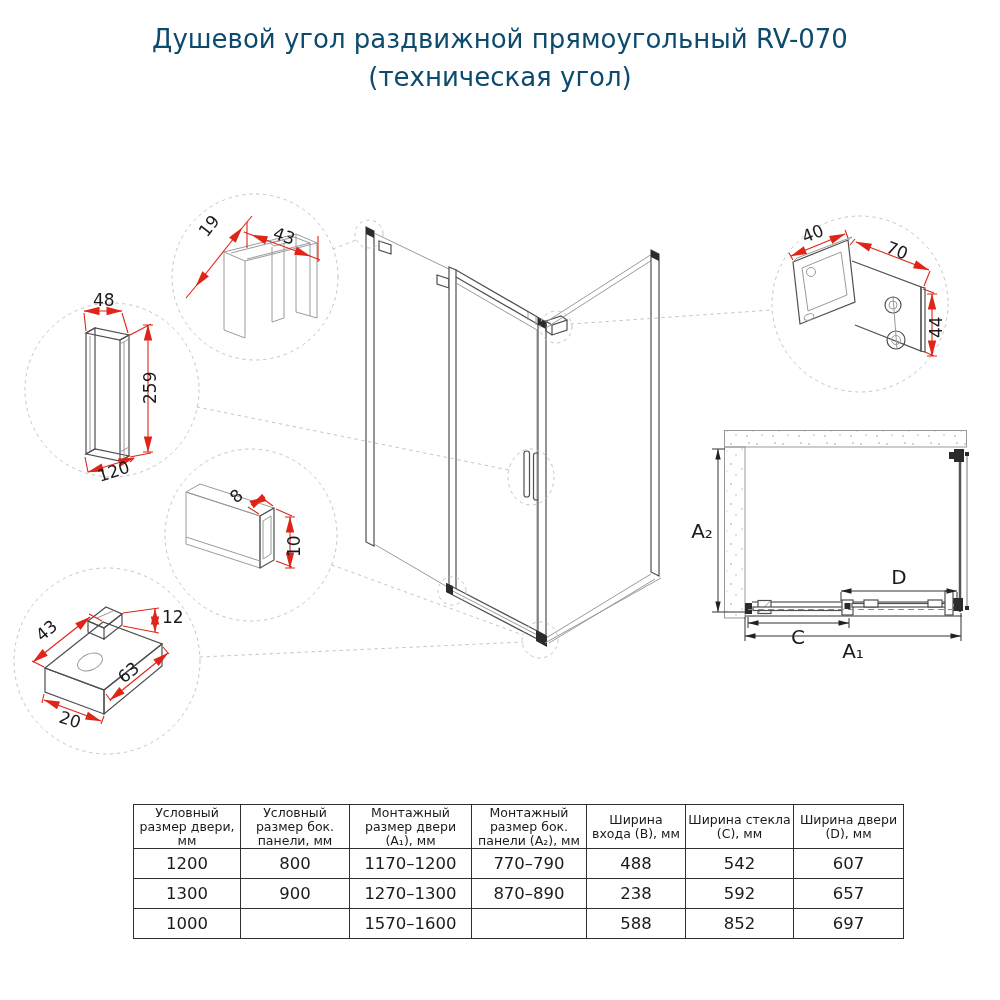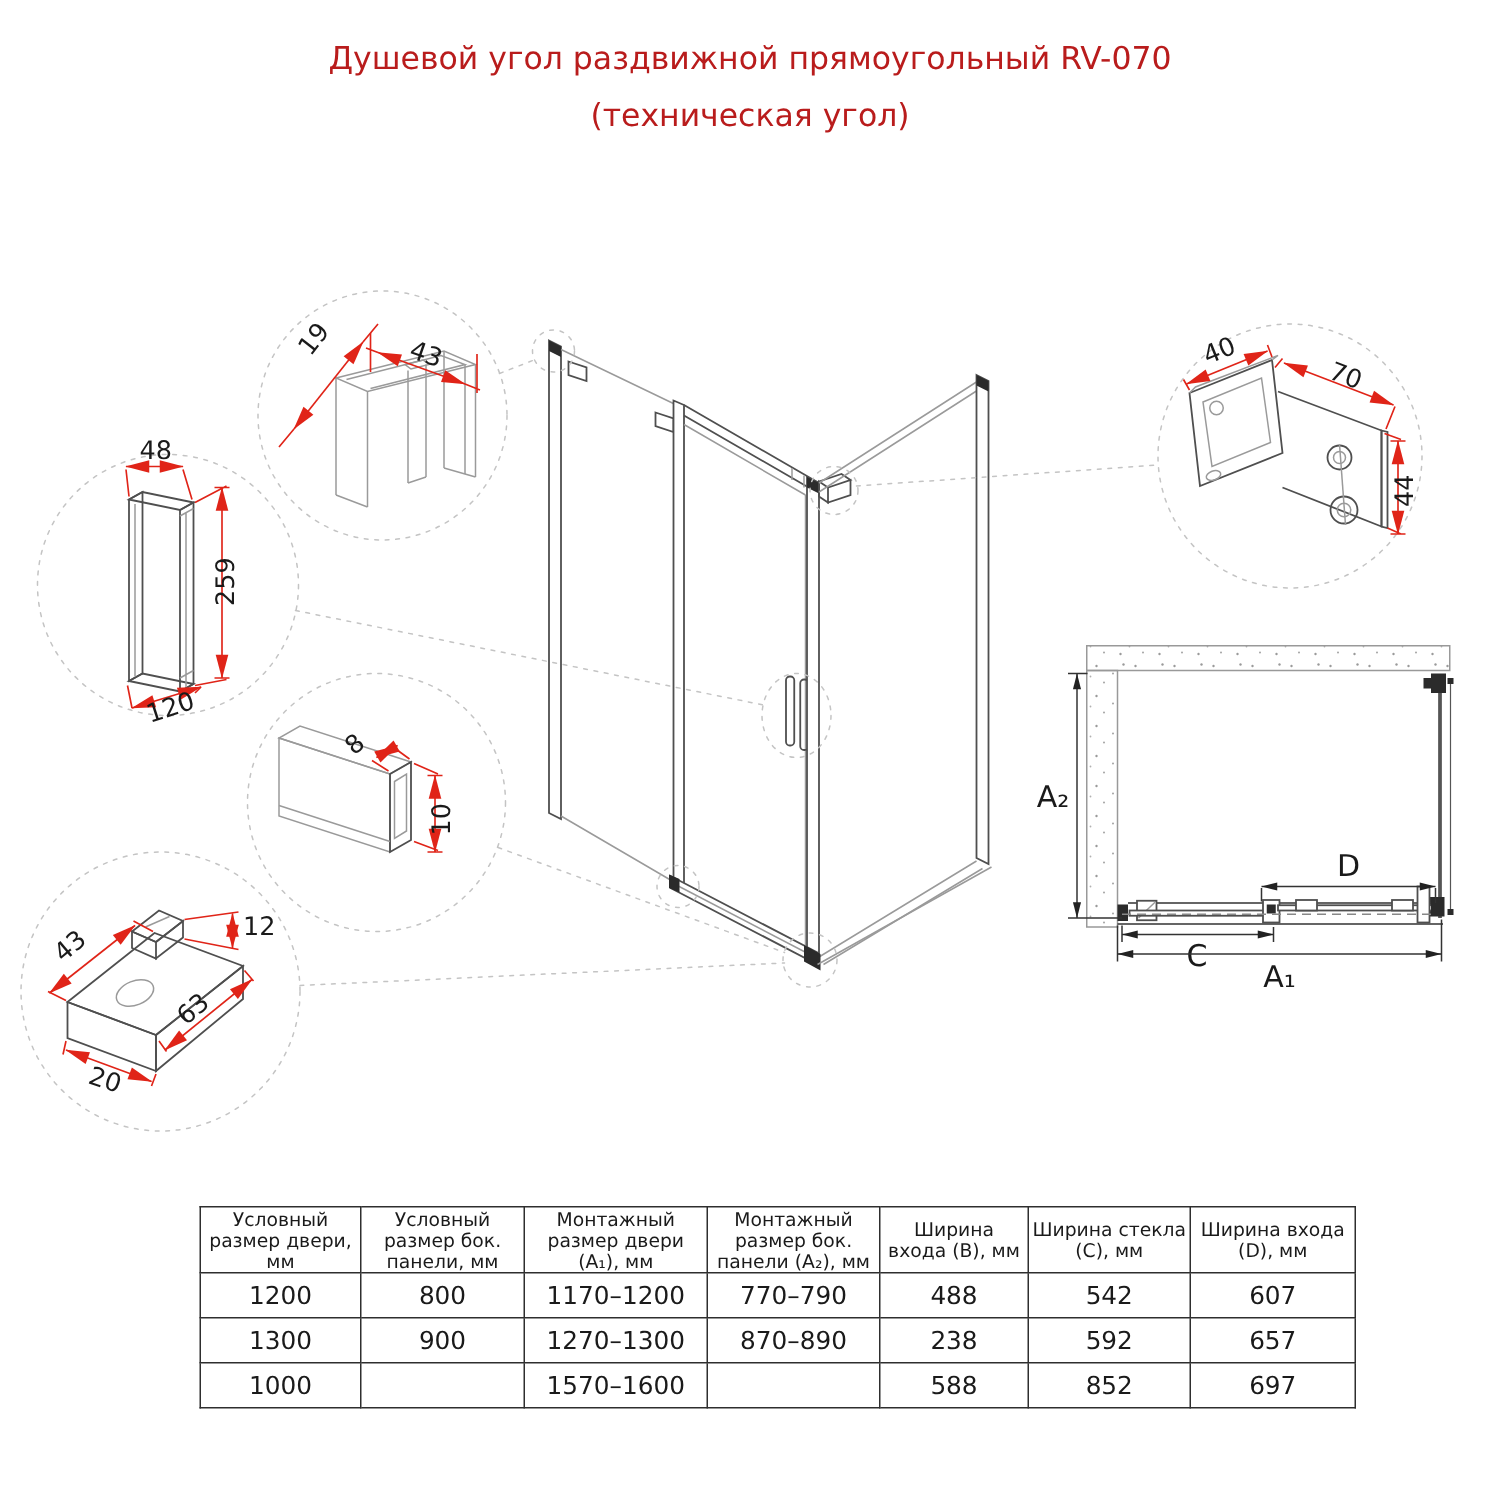--- a/index.html
+++ b/index.html
@@ -1,19 +1,19 @@
 <!DOCTYPE html>
 <html><head>
 <meta charset="utf-8">
 <style>
   html,body{margin:0;padding:0;background:#fff;}
   .page{position:relative;width:1000px;height:1000px;background:#fff;overflow:hidden;
         font-family:"DejaVu Sans","Liberation Sans",sans-serif;color:#1a1a1a;}
   .title{position:absolute;top:20px;left:0;width:1000px;text-align:center;
-         font-size:21px;font-weight:500;line-height:38px;color:#b91c1c;}
+         font-size:26px;font-weight:500;line-height:38px;color:#0c4a6e;}
   .art{position:absolute;left:0;top:0;}
   .dash{fill:none;stroke:#c4c4c4;stroke-width:1;stroke-dasharray:2.5 4.5;stroke-linecap:round;}
   .ln{fill:none;stroke:#9a9a9a;stroke-width:1;}
   .lnd{fill:none;stroke:#4f4f4f;stroke-width:1.2;}
   .lnw{fill:#fff;stroke:#4f4f4f;stroke-width:1.2;}
   .blk{fill:#2b2b2b;stroke:none;}
   .red{fill:none;stroke:#e02418;stroke-width:1.1;}
   .dim{font-size:17px;fill:#1a1a1a;}
   .plab{font-size:20px;fill:#1a1a1a;}
   .kdim{fill:none;stroke:#333;stroke-width:1;}
@@ -231,21 +231,21 @@
         <col style="width:110px">
     </colgroup>
     <thead>
       <tr>
         <th>Условный размер двери, мм</th>
         <th>Условный размер бок. панели, мм</th>
         <th>Монтажный размер двери (A₁), мм</th>
         <th>Монтажный размер бок. панели (A₂), мм</th>
         <th>Ширина входа (B), мм</th>
         <th>Ширина стекла (C), мм</th>
-        <th>Ширина входа (D), мм</th>
+        <th>Ширина двери (D), мм</th>
       </tr>
     </thead>
     <tbody>
       <tr>
         <td>1200</td>
         <td>800</td>
         <td>1170–1200</td>
         <td>770–790</td>
         <td>488</td>
         <td>542</td>

